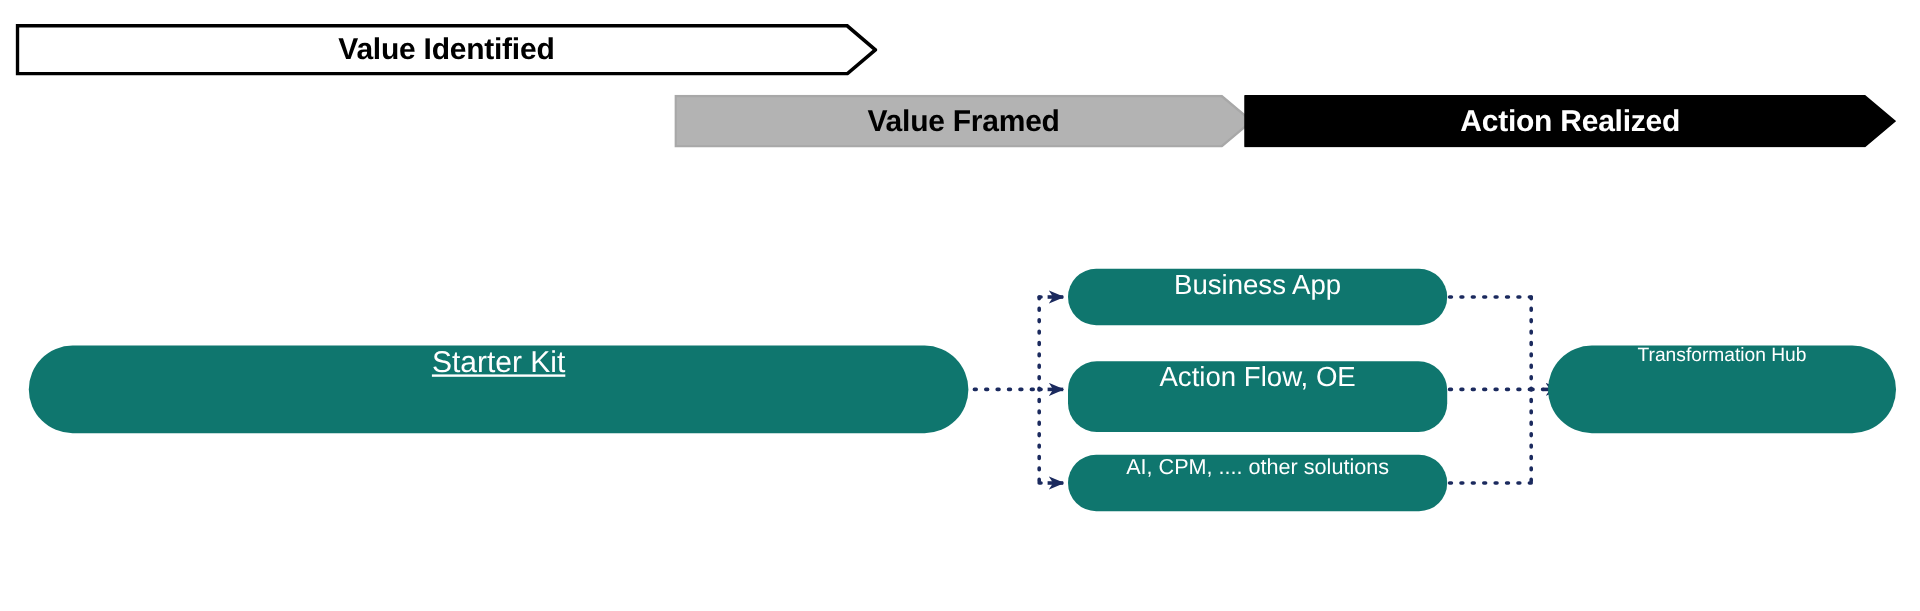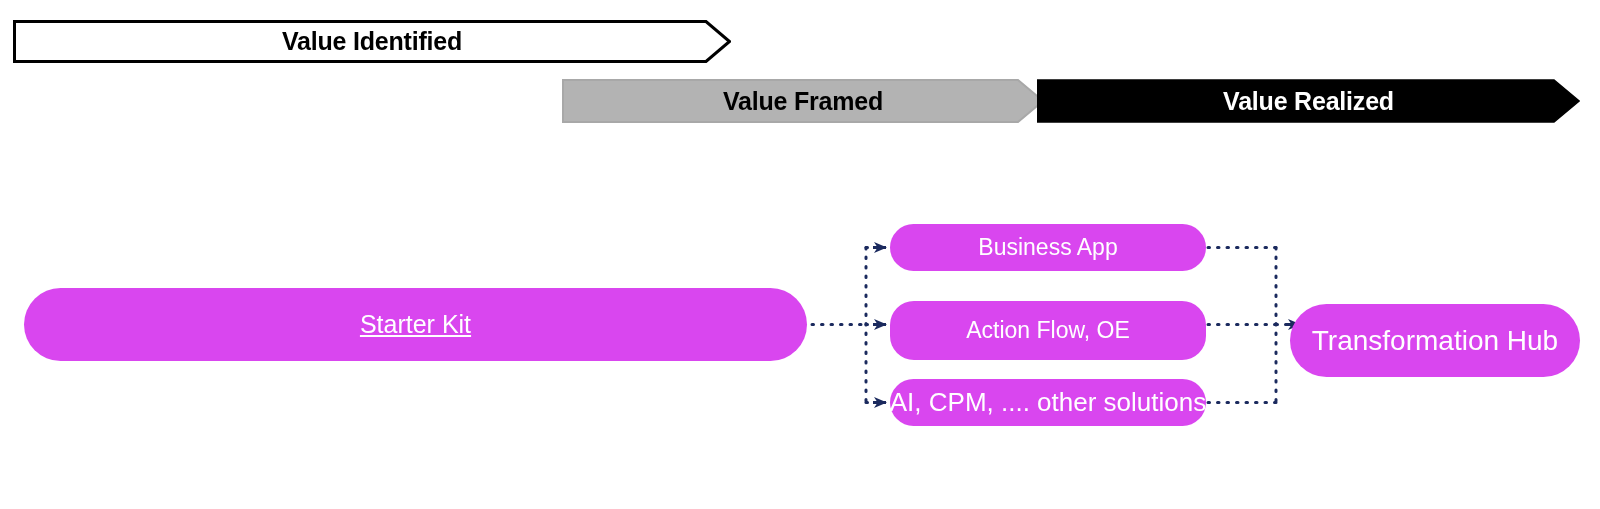--- a/index.html
+++ b/index.html
@@ -60,23 +60,22 @@
   #banner-realized {
     left: 1037px;
     top: 79px;
     width: 543px;
     height: 44px;
     color: #ffffff;
   }
   .pill {
     position: absolute;
     display: flex;
-    align-items: center;
     justify-content: center;
-    background: #d946ef;
+    background: #0f766e;
     color: #ffffff;
     box-sizing: border-box;
     white-space: nowrap;
     z-index: 4;
   }
   #pill-starter-kit {
     left: 24px;
     top: 288px;
     width: 783px;
     height: 73px;
@@ -99,29 +98,29 @@
     height: 59px;
     border-radius: 24px;
     font-size: 23px;
   }
   #pill-other-solutions {
     left: 890px;
     top: 379px;
     width: 316px;
     height: 47px;
     border-radius: 24px;
-    font-size: 26px;
+    font-size: 18px;
   }
   #pill-transformation-hub {
     left: 1290px;
-    top: 304px;
+    top: 288px;
     width: 290px;
     height: 73px;
     border-radius: 37px;
-    font-size: 28px;
+    font-size: 16px;
   }
   #connectors {
     position: absolute;
     left: 0;
     top: 0;
     width: 1600px;
     height: 509px;
     z-index: 2;
   }
 </style>
@@ -141,21 +140,21 @@
     <svg class="chev-svg" width="718" height="43" viewBox="0 0 718 43">
       <polygon points="1.5,1.5 693,1.5 716.5,21.5 693,41.5 1.5,41.5" fill="#ffffff" stroke="#000000" stroke-width="3"></polygon>
     </svg>
     <span class="banner-label">Value Identified</span>
   </div>
 
   <div class="banner" id="banner-realized">
     <svg class="chev-svg" width="543" height="44" viewBox="0 0 543 44">
       <polygon points="0,1 517,1 542,22 517,43 0,43" fill="#000000" stroke="#000000" stroke-width="1.5"></polygon>
     </svg>
-    <span class="banner-label">Value Realized</span>
+    <span class="banner-label">Action Realized</span>
   </div>
 
   <svg id="connectors" viewBox="0 0 1600 509">
     <defs>
       <marker id="arrowhead" markerWidth="13" markerHeight="11" refX="12" refY="5.5" orient="auto" markerUnits="userSpaceOnUse">
         <path d="M0,0 L13,5.5 L0,11 L3.6,5.5 Z" fill="#1b2a5e"></path>
       </marker>
     </defs>
 
     <g stroke="#1b2a5e" stroke-width="3" stroke-linecap="round" stroke-dasharray="1.5 8" fill="none">

